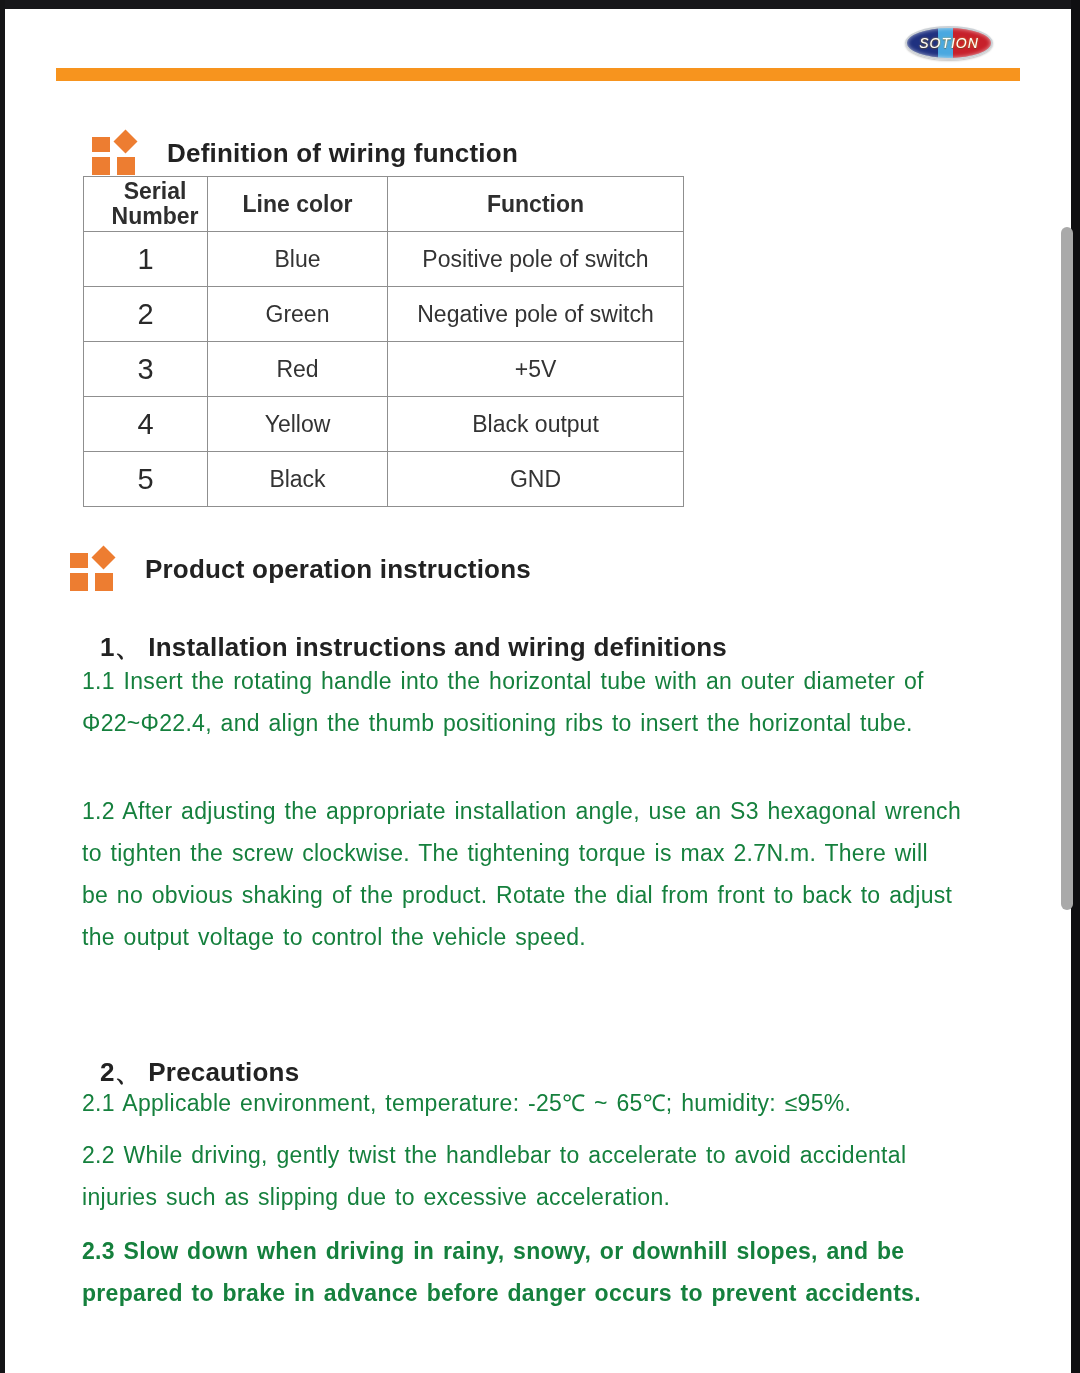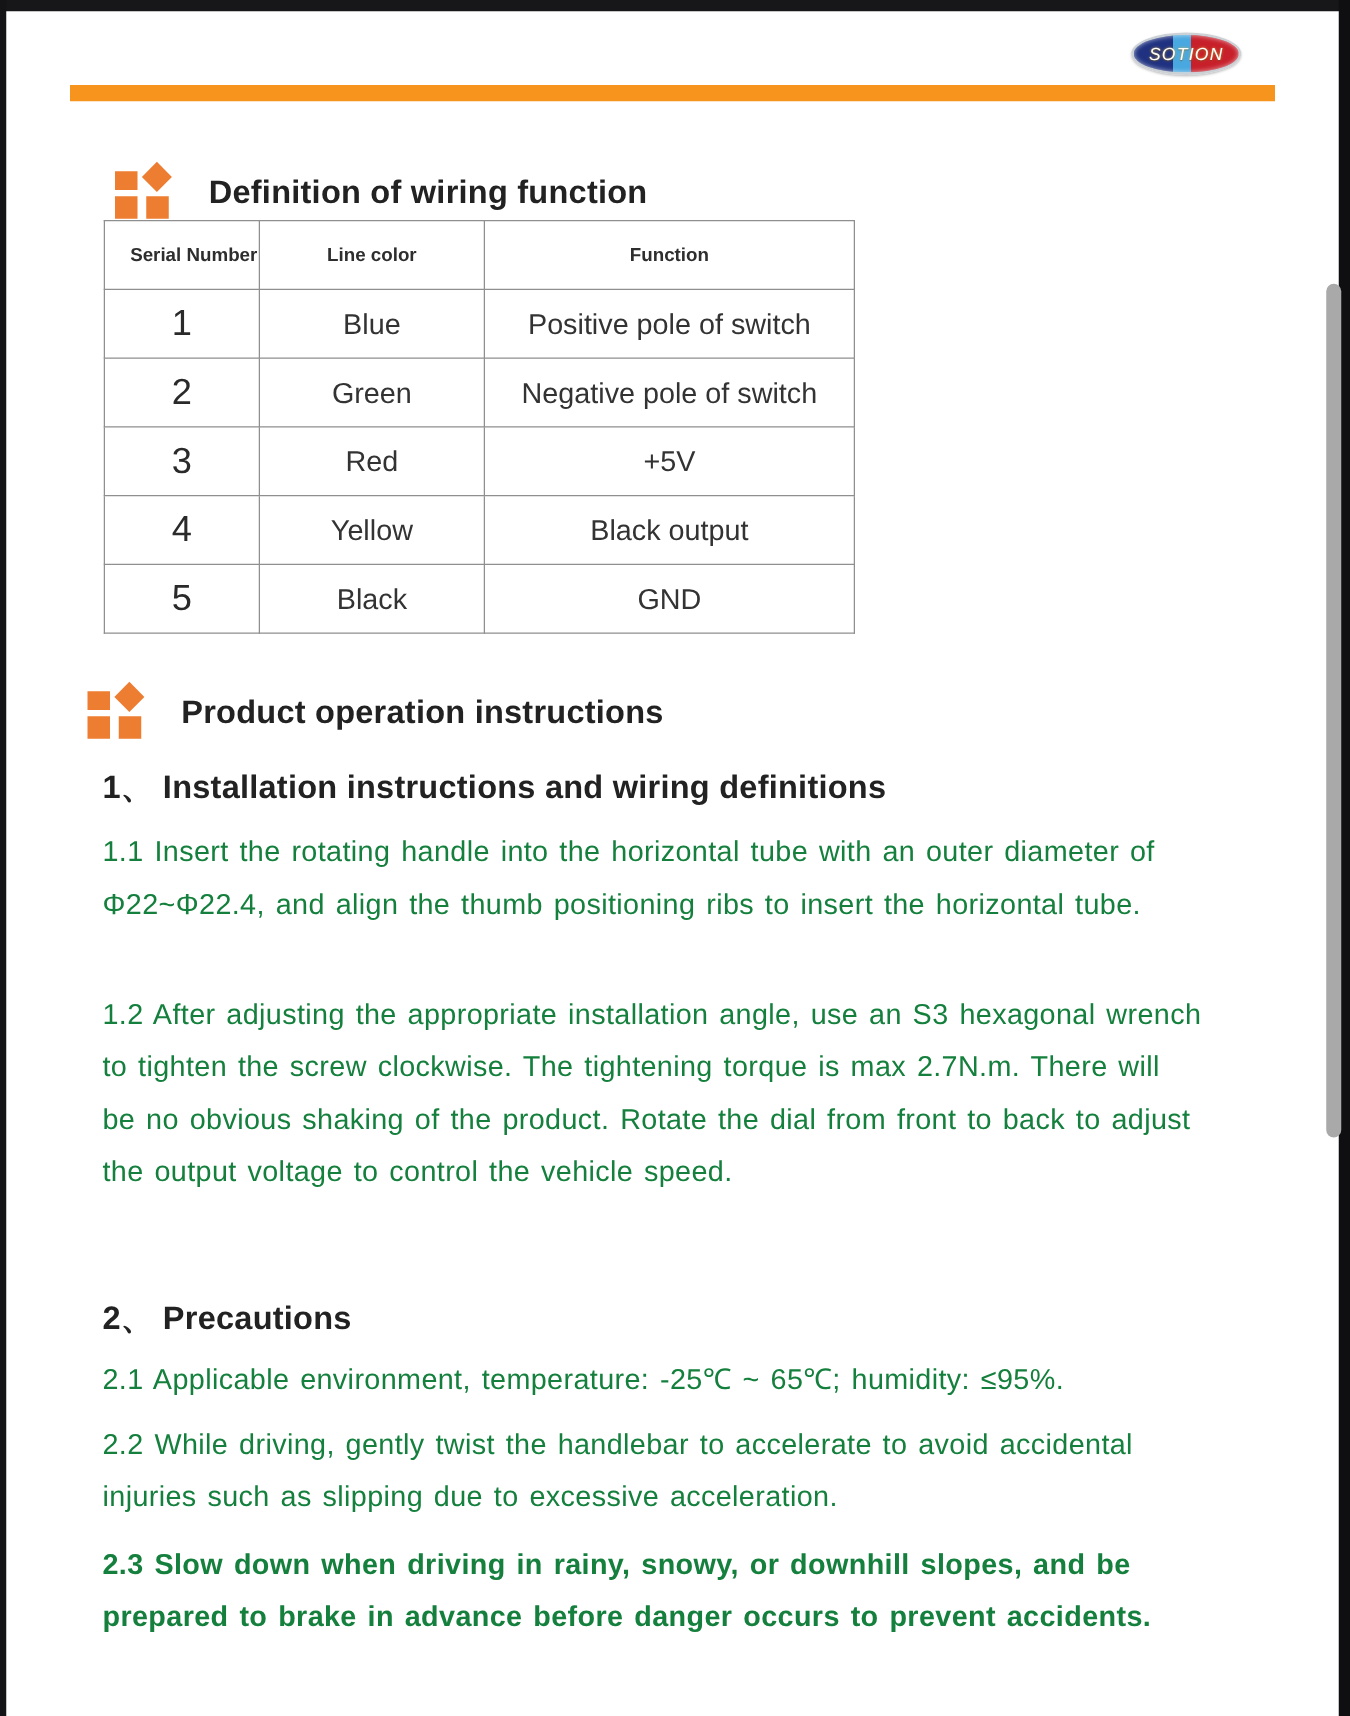--- a/index.html
+++ b/index.html
@@ -31,29 +31,29 @@
   .icon-squares .sq-tl{left:0;top:5px;width:18px;height:15px;}
   .icon-squares .sq-diamond{right:3px;top:1px;width:17px;height:17px;transform:rotate(45deg);}
   .icon-squares .sq-bl{left:0;bottom:0;width:18px;height:18px;}
   .icon-squares .sq-br{right:2px;bottom:0;width:18px;height:18px;}
   
   table.wiring{
     position:absolute;left:83px;top:176px;border-collapse:collapse;table-layout:fixed;
     font-size:23px;color:#333;
   }
   table.wiring th,table.wiring td{border:1px solid #8f8f8f;text-align:center;vertical-align:middle;}
-  table.wiring th{font-weight:bold;color:#2e2e2e;height:52px;font-size:15px;}
+  table.wiring th{font-weight:bold;color:#2e2e2e;height:52px;font-size:23px;}
   table.wiring td{height:52px;}
   .col-serial{width:124px;}
   .col-color{width:180px;}
   .col-func{width:296px;}
   th.serial-th{text-align:left;padding-left:20px;line-height:25px;font-size:22px;}
   td.serial-cell{font-size:29px;color:#2a2a2a;}
   
-  .h2{position:absolute;left:82px;margin:0;font-size:26px;font-weight:bold;color:#222;letter-spacing:0.2px;}
+  .h2{position:absolute;left:82px;margin:18px;font-size:26px;font-weight:bold;color:#222;letter-spacing:0.2px;}
   .para{
     position:absolute;left:82px;width:880px;margin:0;font-size:23px;line-height:42px;
     color:#15803d;letter-spacing:0.3px;word-spacing:2px;
   }
   
   .scroll-thumb{
     position:absolute;left:1061px;top:227px;width:12px;height:683px;
     background:#a9a9a9;border-radius:7px;
   }
 </style>

